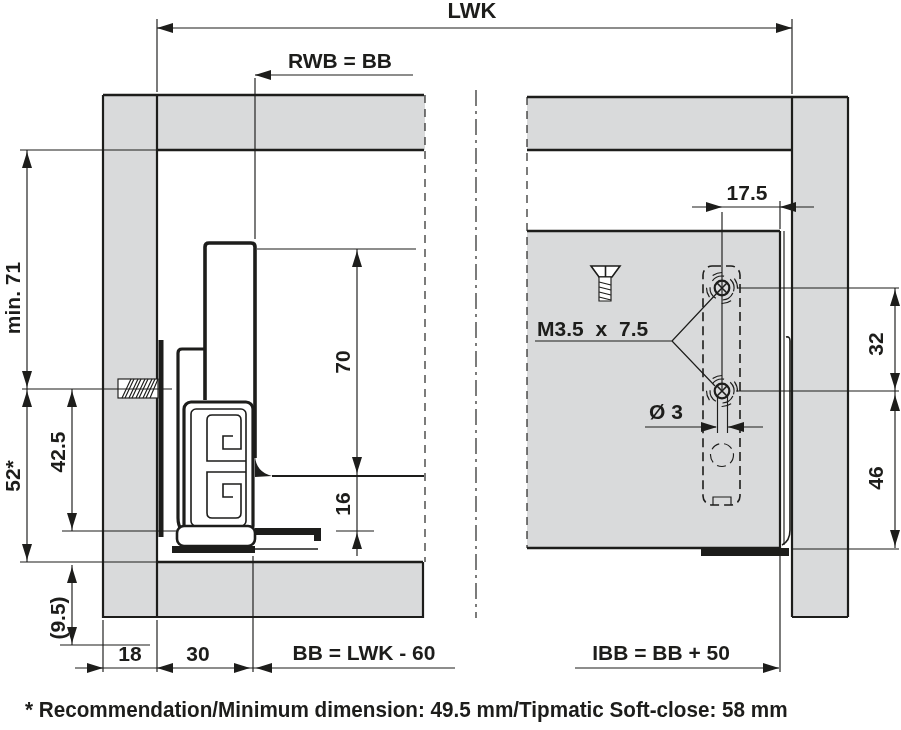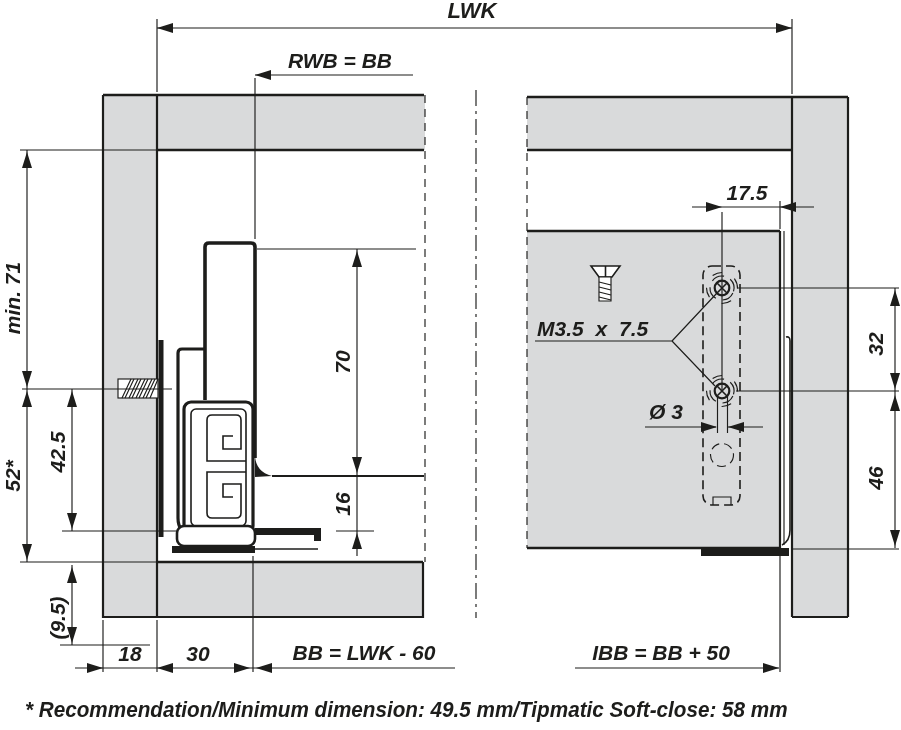--- a/index.html
+++ b/index.html
@@ -1,17 +1,17 @@
 <!DOCTYPE html>
 <html><head>
 <meta charset="utf-8">
 <style>
   html,body{margin:0;padding:0;background:#fff;}
   #stage{position:relative;width:901px;height:730px;background:#fff;overflow:hidden;
-         font-family:"Liberation Sans", sans-serif;font-style:italic;}
+         font-family:"Liberation Sans", sans-serif;}
   svg{position:absolute;left:0;top:0;}
   svg .ln   {stroke:#1d1d1b;stroke-width:1.15;fill:none;}
   svg .ln15 {stroke:#1d1d1b;stroke-width:1.6;fill:none;}
   svg .ln2  {stroke:#1d1d1b;stroke-width:2.2;fill:none;}
   svg .ln25 {stroke:#1d1d1b;stroke-width:2.6;fill:none;}
   svg .ln3  {stroke:#1d1d1b;stroke-width:3.2;fill:none;}
   svg .ln35 {stroke:#1d1d1b;stroke-width:3.6;fill:none;}
   svg .ln5  {stroke:#1d1d1b;stroke-width:5;fill:none;}
   svg .dash {stroke-dasharray:9 5;}
   svg .dash2{stroke-dasharray:8 6;}

